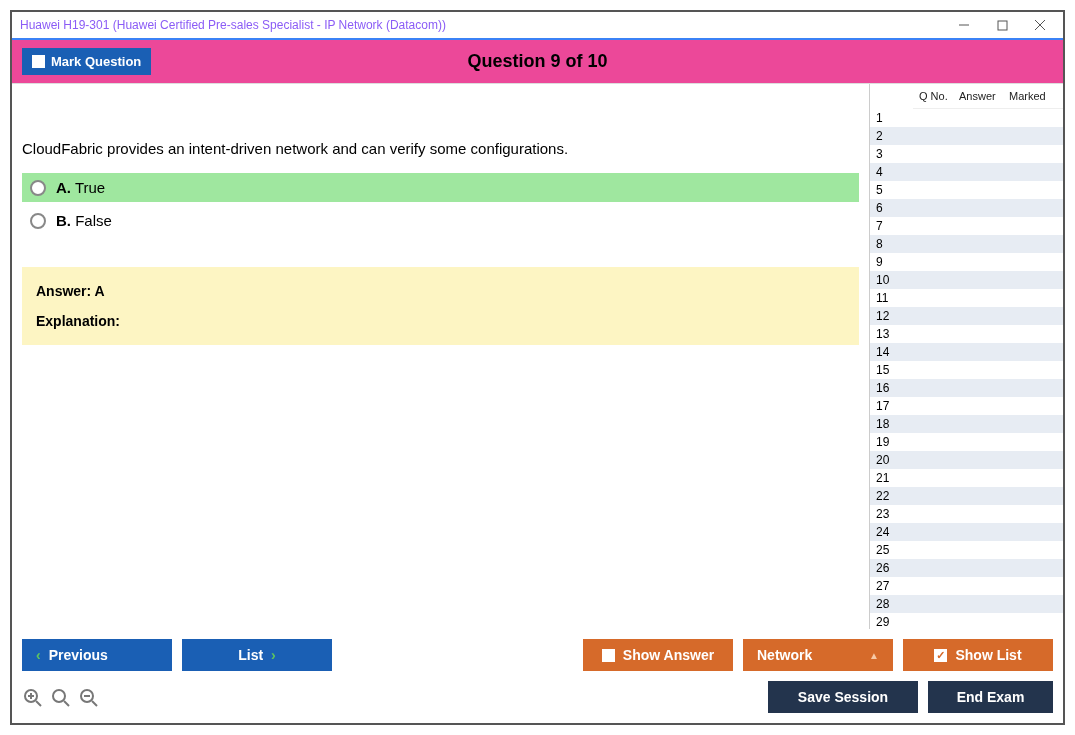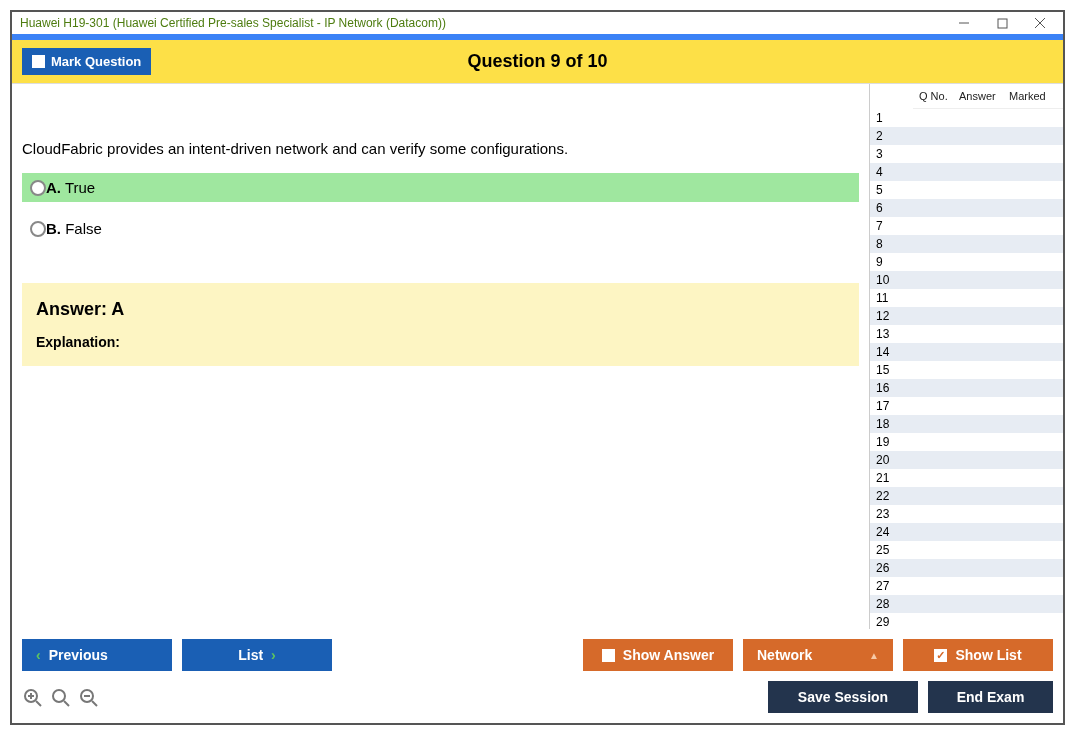--- a/index.html
+++ b/index.html
@@ -19,42 +19,42 @@
     display: flex;
     flex-direction: column;
     position: relative;
   }
   .titlebar {
     height: 28px;
     display: flex;
     align-items: center;
     padding: 0 8px;
     font-size: 12px;
-    color: #4d7c0f;
-    border-bottom: 6px solid #3b82f6;
+    color: #8b5cf6;
+    border-bottom: 2px solid #3b82f6;
   }
   .titlebar-title { flex: 1; }
   .window-controls {
     display: flex;
     gap: 24px;
     align-items: center;
     padding-right: 8px;
   }
   .window-ctrl {
     width: 14px;
     height: 14px;
     display: flex;
     align-items: center;
     justify-content: center;
     color: #555;
     cursor: pointer;
   }
   .header-row {
     height: 44px;
-    background: #fde047;
+    background: #ec4899;
     display: flex;
     align-items: center;
     padding: 0 10px;
     position: relative;
     border-bottom: 1px solid #ddd;
   }
   .mark-btn {
     background: #1a5fb4;
     color: #fff;
     font-weight: bold;
@@ -105,23 +105,24 @@
     overflow: hidden;
   }
   .question-text {
     font-size: 15px;
     margin-bottom: 16px;
     margin-top: 44px;
   }
   .option-row {
     display: flex;
     align-items: center;
+    gap: 10px;
     padding: 6px 8px;
     font-size: 15px;
-    margin-bottom: 12px;
+    margin-bottom: 4px;
     cursor: pointer;
   }
   .option-row.correct {
     background: #9fe79f;
   }
   .radio {
     width: 16px;
     height: 16px;
     border: 2px solid #888;
     border-radius: 50%;
@@ -129,21 +130,21 @@
     flex-shrink: 0;
   }
   .option-label { font-weight: bold; }
   .answer-box {
     margin-top: 28px;
     background: #fdf5c3;
     padding: 16px 14px;
   }
   .answer-line {
     font-weight: bold;
-    font-size: 18px;
+    font-size: 14px;
     margin-bottom: 14px;
   }
   .explanation-line {
     font-weight: bold;
     font-size: 14px;
   }
   .side-pane {
     width: 194px;
     border-left: 1px solid #ccc;
     display: flex;

